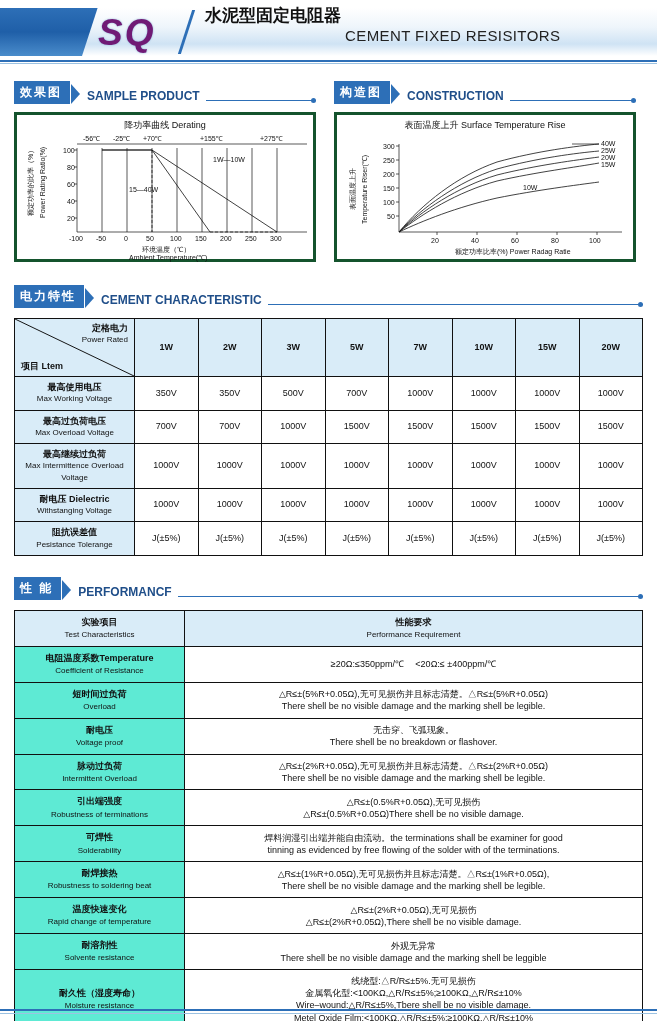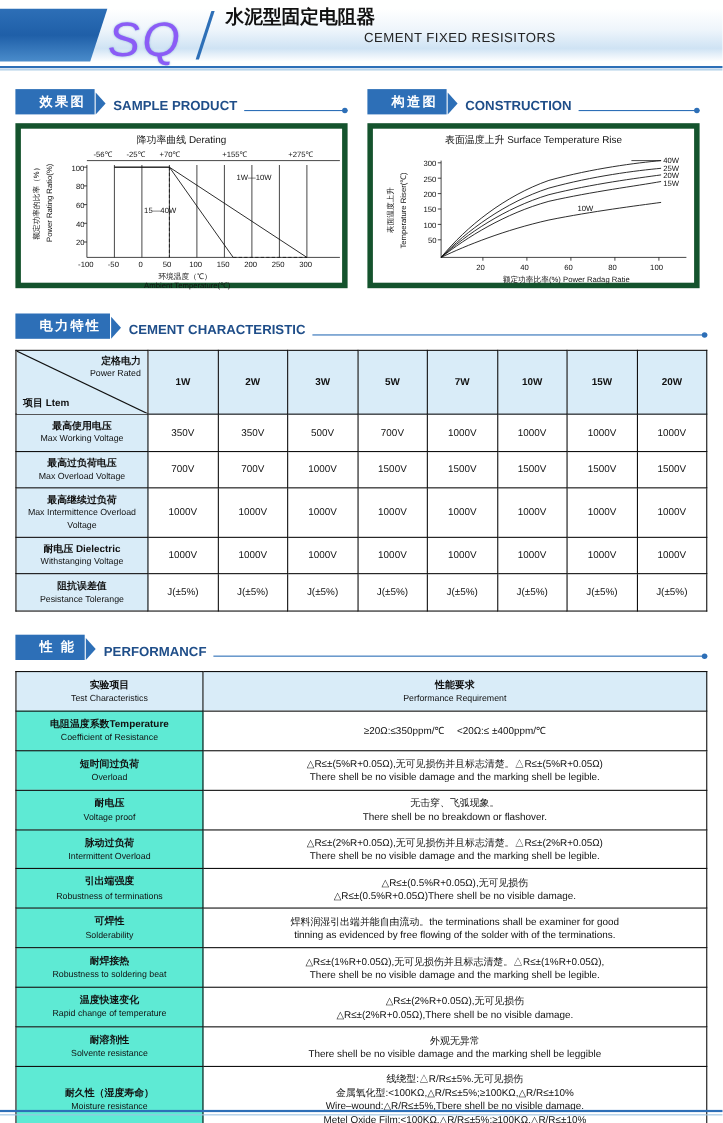--- a/index.html
+++ b/index.html
@@ -32,45 +32,45 @@
     left: 0; top: 8px;
     width: 100px; height: 48px;
     background: linear-gradient(180deg,#2d6fb7 0%, #1f5fa8 50%, #4a8ccb 100%);
     transform: skewX(-18deg);
     transform-origin: bottom left;
     margin-left: -18px;
   }
   .sq-logo {
     position: absolute;
     left: 98px; top: 12px;
-    font-size: 44px;
+    font-size: 37px;
     font-style: italic;
-    font-weight: normal;
-    color: #8b5cf6;
+    font-weight: bold;
+    color: #701a75;
     letter-spacing: 2px;
     text-shadow: 0 0 2px #8ab2d8;
   }
   .sq-slash {
     position: absolute;
     left: 185px; top: 10px;
     width: 3px; height: 44px;
     background: #2d6fb7;
     transform: skewX(-18deg);
   }
   .header-title-cn {
     position: absolute;
     left: 205px; top: 4px;
     font-size: 17px;
     font-weight: bold;
     color: #111;
   }
   .header-title-en {
     position: absolute;
-    left: 331px; top: 27px;
-    font-size: 12px;
+    left: 345px; top: 27px;
+    font-size: 15px;
     letter-spacing: .4px;
     color: #222;
   }
   .header-rule {
     position: absolute;
     left: 0; top: 60px;
     width: 657px; height: 2px;
     background: #2d6fb7;
   }
   .header-rule2 {
@@ -85,21 +85,21 @@
     display: flex;
     align-items: flex-end;
     gap: 2px;
     position: relative;
   }
   .sec-cn {
     background: #2d6fb7;
     color: #fff;
     font-size: 12px;
     font-weight: bold;
-    padding: 3px 8px 3px 22px;
+    padding: 3px 8px 3px 6px;
     letter-spacing: 2px;
     position: relative;
   }
   .sec-arrow {
     width: 0; height: 0;
     border-top: 10px solid transparent;
     border-bottom: 10px solid transparent;
     border-left: 9px solid #2d6fb7;
     margin-left: -1px;
   }
@@ -130,21 +130,21 @@
 
   
   .panels {
     display: flex;
     padding: 0 14px;
     gap: 18px;
     margin-top: 16px;
   }
   .panel { width: 302px; }
   .panel-box {
-    border: 5px solid #14532d;
+    border: 3px solid #14532d;
     height: 150px;
     margin-top: 8px;
     background: #fff;
     position: relative;
   }
   .graph-title {
     text-align: center;
     font-size: 9px;
     margin-top: 4px;
     color: #111;

